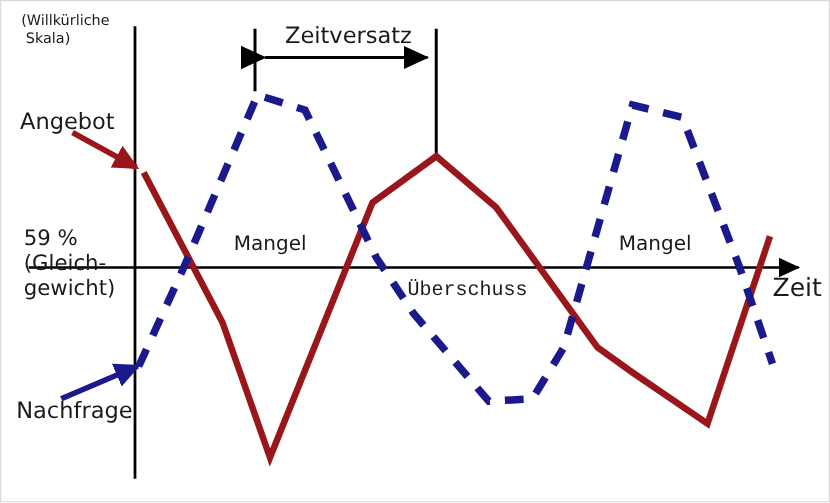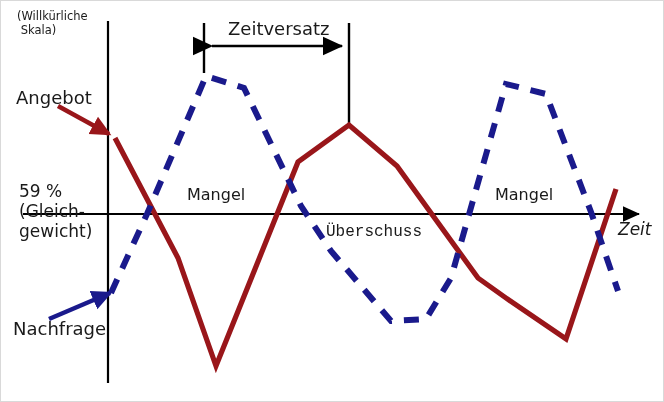--- a/index.html
+++ b/index.html
@@ -72,24 +72,23 @@
     left: 494px;
     top: 185px;
   }
   .t-ueberschuss {
     font-size: 16px;
     left: 325px;
     top: 222px;
     font-family: Liberation Mono, monospace;
   }
   .t-zeit {
-    font-size: 17px;
+    font-size: 20px;
     left: 617px;
     top: 218px;
-    font-style: italic;
   }
 </style>
 </head>
 <body>
 
 <div id="canvas">
 
   <svg id="plot" viewBox="0 0 664 402">
     <defs>
       <marker id="arrowBlack" markerWidth="9" markerHeight="9" refX="8" refY="4.5" orient="auto" markerUnits="strokeWidth">

